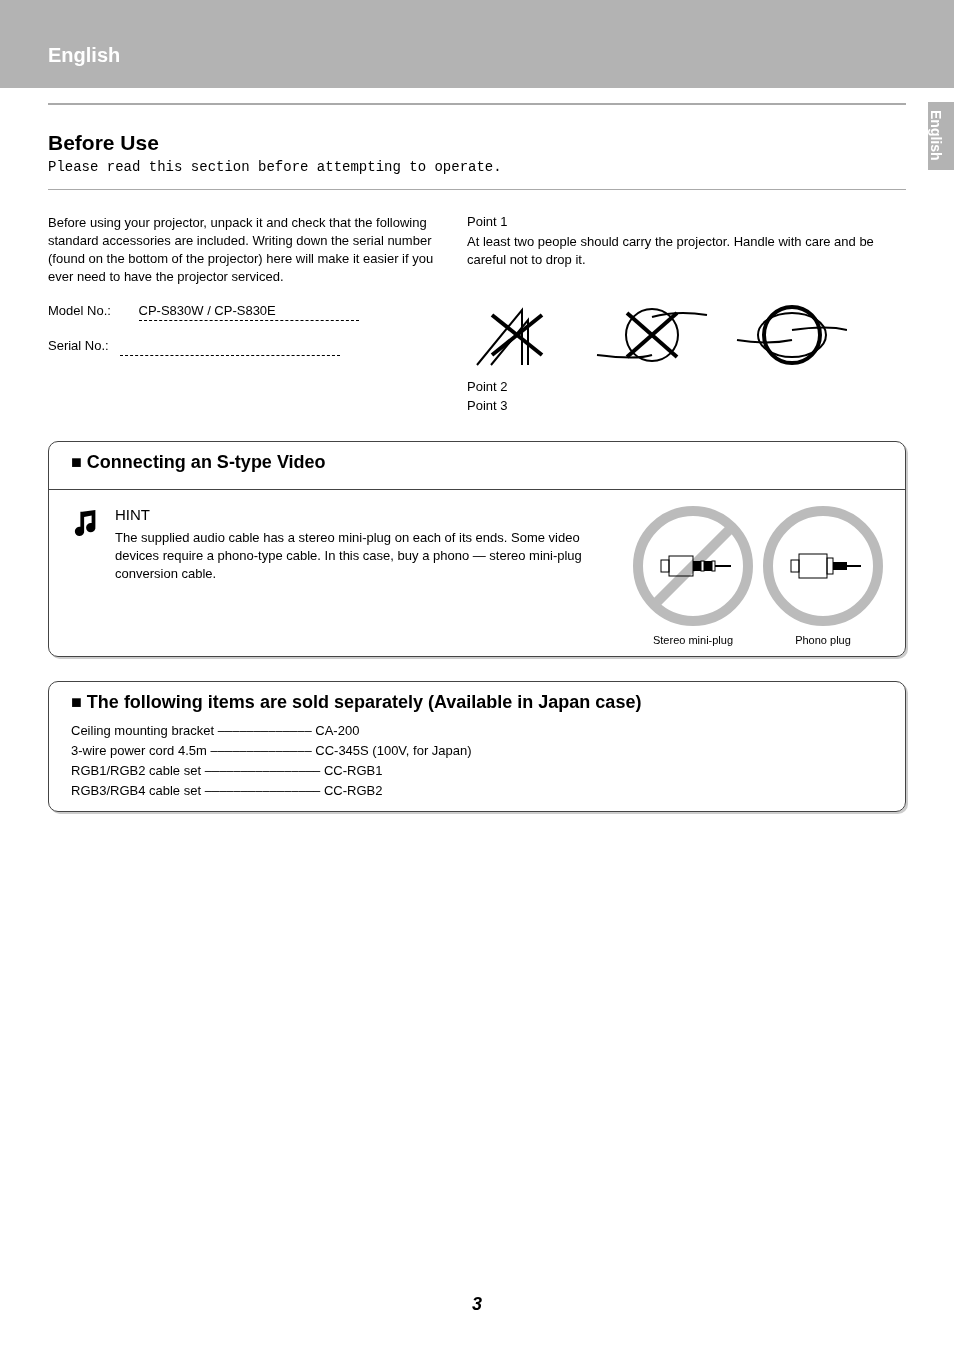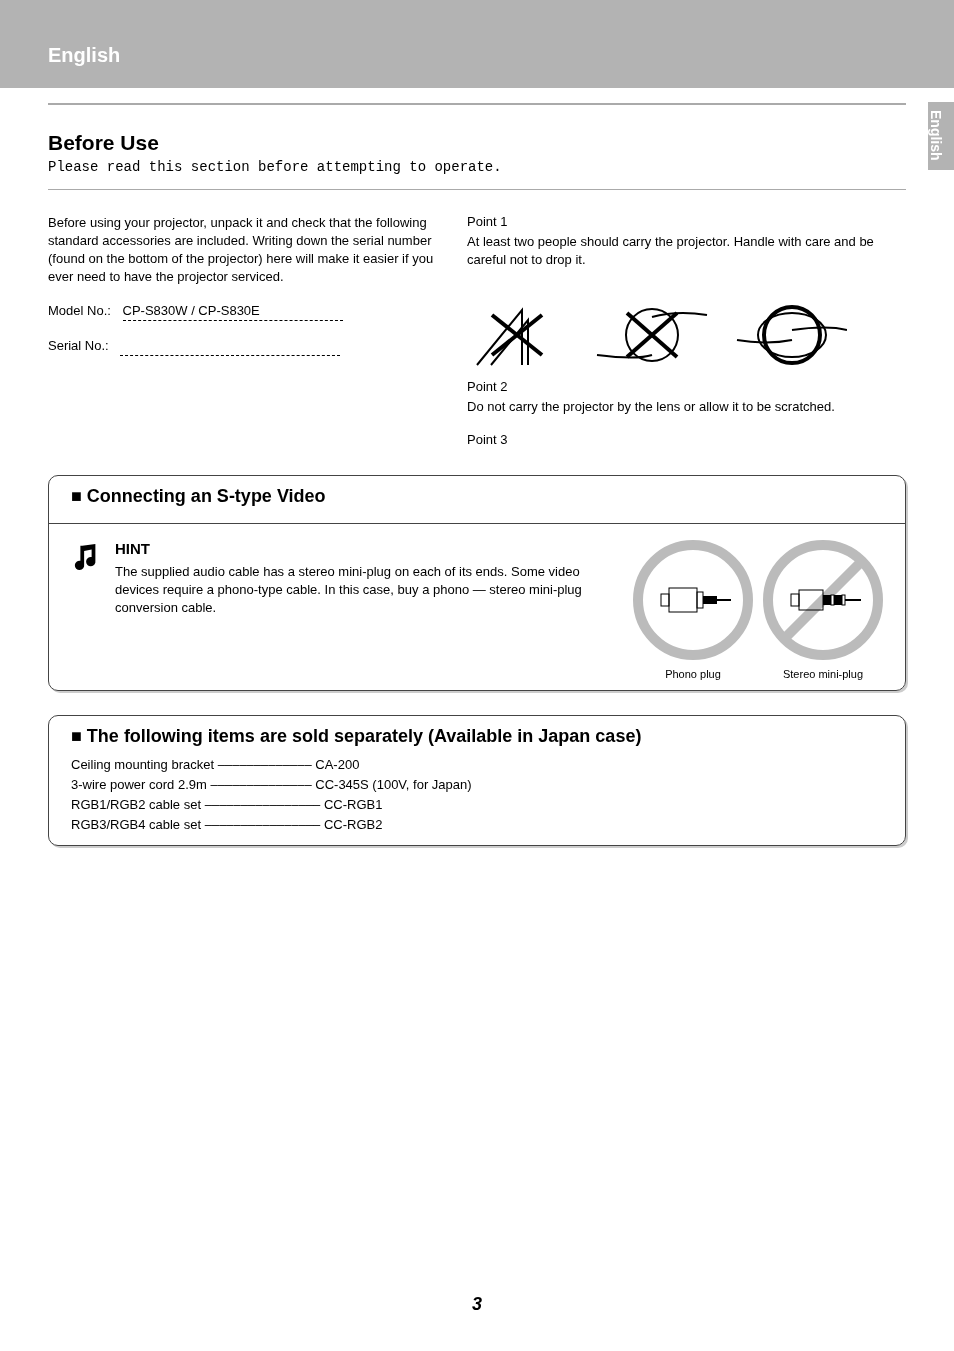--- a/index.html
+++ b/index.html
@@ -16,21 +16,21 @@
   .col-text p, .points p { font-size: 13px; line-height: 18px; margin-bottom: 16px; }
   .points { width: 425px; }
   .point { font-weight: normal; font-size: 13px; margin-bottom: 4px; }
   .svg-row { margin-top: 10px; }
   .box { border: 1px solid #444; border-radius: 10px; box-shadow: 2px 2px 0 #ccc; padding: 10px 22px; margin-top: 24px; position: relative; }
   .box-title { font-size: 18px; font-weight: bold; margin-bottom: 8px; }
   .box-text { font-size: 13px; line-height: 18px; }
   .box-divider { border: none; border-top: 1px solid #444; margin: 16px -22px 16px -22px; }
   .hint-row { display: flex; gap: 14px; align-items: flex-start; }
   .hint-text { flex: 1; }
-  .hint-title { font-size: 15px; font-weight: bold; margin-bottom: 6px; }
+  .hint-title { font-size: 15px; font-weight: normal; margin-bottom: 6px; }
   .hint-body { font-size: 13px; line-height: 18px; }
   .plug-figs { display: flex; gap: 10px; align-items: flex-start; }
   .plug-label { font-size: 11px; text-align: center; margin-top: 4px; }
   .music-icon { width: 30px; height: 30px; flex-shrink: 0; margin-top: 2px; }
   .box2-list { font-size: 13px; line-height: 20px; margin-top: 8px; }
   .footer { position: absolute; bottom: 36px; width: 954px; display: flex; justify-content: center; font-size: 18px; font-style: italic; font-weight: bold; }
   .sidebar-tab { position: absolute; right: 0; top: 102px; width: 26px; height: 68px; background: #b3b3b3; }
   .sidebar-label { writing-mode: vertical-rl; color: #fff; font-size: 14px; font-weight: bold; text-align: center; padding-top: 8px; }
 </style>
 </head>
@@ -50,21 +50,21 @@
   <div class="section-title">Before Use</div>
   <div class="section-sub">Please read this section before attempting to operate.</div>
 
   <div class="hr-thin"></div>
 
   <div class="two-col">
     <div class="col-text">
       <p>Before using your projector, unpack it and check that the following standard accessories are included. Writing down the serial number (found on the bottom of the projector) here will make it easier if you ever need to have the projector serviced.</p>
       <p>
         <span>Model No.:</span>
-        <span style="display:inline-block; width:220px; border-bottom:1px dashed #000; margin-left:8px;">CP-S830W / CP-S830E</span>
+        <span style="display:inline-block; width:220px; border-bottom:1px dashed #000; margin-left:24px;">CP-S830W / CP-S830E</span>
       </p>
       <p>
         <span>Serial No.:</span>
         <span style="display:inline-block; width:220px; border-bottom:1px dashed #000; margin-left:8px;">&nbsp;</span>
       </p>
     </div>
 
     <div class="points">
       <div class="point">Point 1</div>
       <p>At least two people should carry the projector. Handle with care and be careful not to drop it.</p>
@@ -88,21 +88,20 @@
 
         <g transform="translate(270,0)">
           <ellipse cx="55" cy="40" rx="34" ry="22" fill="none" stroke="#000" stroke-width="2"></ellipse>
           <path d="M0 45 Q30 50 55 45" fill="none" stroke="#000" stroke-width="2"></path>
           <path d="M110 35 Q90 30 55 35" fill="none" stroke="#000" stroke-width="2"></path>
           <circle cx="55" cy="40" r="28" fill="none" stroke="#000" stroke-width="4"></circle>
         </g>
       </svg>
 
       <div class="point">Point 2</div>
-      <p>Do not carry the projector by the lens or allow it to be scratched.</p>
       <div class="point">Point 3</div>
     </div>
   </div>
 
   <div class="box">
     <div class="box-title">■ Connecting an S-type Video</div>
 
     <hr class="box-divider">
 
     <div class="hint-row">
@@ -110,53 +109,53 @@
         <path d="M12 4 L26 2 L26 20 A5 5 0 1 1 22 16 L22 8 L14 9.5 L14 24 A5 5 0 1 1 10 20 L10 4 Z" fill="#000"></path>
       </svg>
       <div class="hint-text">
         <div class="hint-title">HINT</div>
         <div class="hint-body">The supplied audio cable has a stereo mini-plug on each of its ends. Some video devices require a phono-type cable. In this case, buy a phono — stereo mini-plug conversion cable.</div>
       </div>
       <div class="plug-figs">
         <div>
           <svg width="120" height="120" viewBox="0 0 120 120">
             <circle cx="60" cy="60" r="55" fill="none" stroke="#bbb" stroke-width="10"></circle>
-
-            <rect x="28" y="54" width="8" height="12" fill="none" stroke="#000"></rect>
-            <rect x="36" y="48" width="28" height="24" fill="none" stroke="#000"></rect>
-            <rect x="64" y="52" width="6" height="16" fill="none" stroke="#000"></rect>
-            <rect x="70" y="56" width="14" height="8" fill="#000"></rect>
-            <line x1="84" y1="60" x2="98" y2="60" stroke="#000" stroke-width="2"></line>
-          </svg>
-          <div class="plug-label">Phono plug</div>
-        </div>
-        <div>
-          <svg width="120" height="120" viewBox="0 0 120 120">
-            <circle cx="60" cy="60" r="55" fill="none" stroke="#bbb" stroke-width="10"></circle>
             <line x1="20" y1="100" x2="100" y2="20" stroke="#bbb" stroke-width="10"></line>
 
             <rect x="28" y="54" width="8" height="12" fill="none" stroke="#000"></rect>
             <rect x="36" y="50" width="24" height="20" fill="none" stroke="#000"></rect>
             <rect x="60" y="55" width="8" height="10" fill="#000"></rect>
             <rect x="68" y="55" width="3" height="10" fill="#fff" stroke="#000"></rect>
             <rect x="71" y="55" width="8" height="10" fill="#000"></rect>
             <rect x="79" y="55" width="3" height="10" fill="#fff" stroke="#000"></rect>
             <line x1="82" y1="60" x2="98" y2="60" stroke="#000" stroke-width="2"></line>
           </svg>
           <div class="plug-label">Stereo mini-plug</div>
         </div>
+        <div>
+          <svg width="120" height="120" viewBox="0 0 120 120">
+            <circle cx="60" cy="60" r="55" fill="none" stroke="#bbb" stroke-width="10"></circle>
+
+            <rect x="28" y="54" width="8" height="12" fill="none" stroke="#000"></rect>
+            <rect x="36" y="48" width="28" height="24" fill="none" stroke="#000"></rect>
+            <rect x="64" y="52" width="6" height="16" fill="none" stroke="#000"></rect>
+            <rect x="70" y="56" width="14" height="8" fill="#000"></rect>
+            <line x1="84" y1="60" x2="98" y2="60" stroke="#000" stroke-width="2"></line>
+          </svg>
+          <div class="plug-label">Phono plug</div>
+        </div>
       </div>
     </div>
   </div>
 
   <div class="box">
     <div class="box-title">■ The following items are sold separately (Available in Japan case)</div>
     <div class="box2-list">
       <div>Ceiling mounting bracket –––––––––––––  CA-200</div>
-      <div>3-wire power cord 2.9m  ––––––––––––––  CC-345S (100V, for Japan)</div>
+      <div>3-wire power cord 4.5m  ––––––––––––––  CC-345S (100V, for Japan)</div>
       <div>RGB1/RGB2 cable set  ––––––––––––––––  CC-RGB1</div>
       <div>RGB3/RGB4 cable set  ––––––––––––––––  CC-RGB2</div>
     </div>
   </div>
 
 </div>
 
 <div class="footer">3</div>
 
 </body></html>

